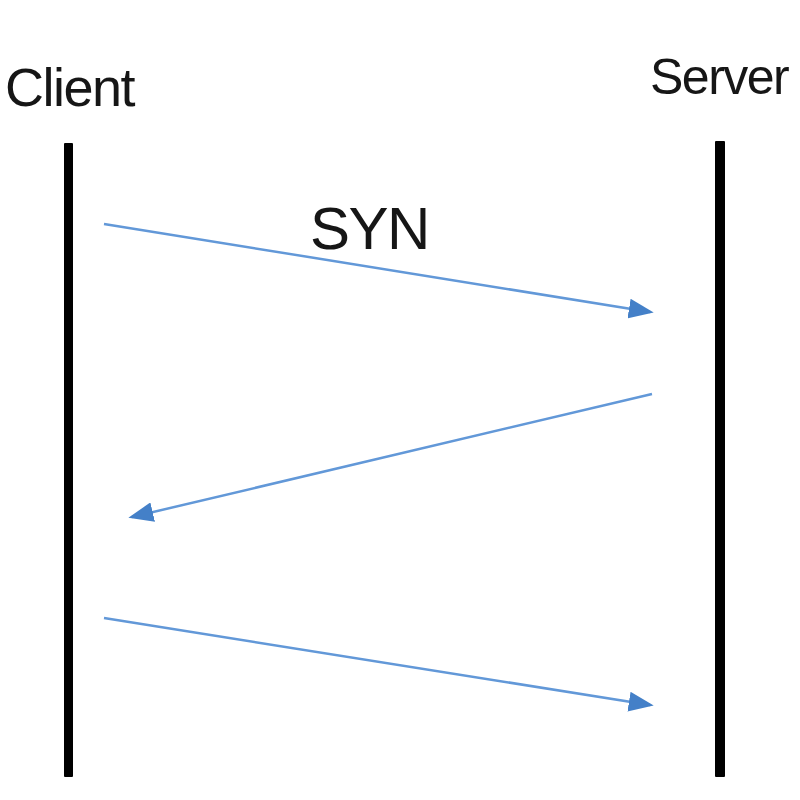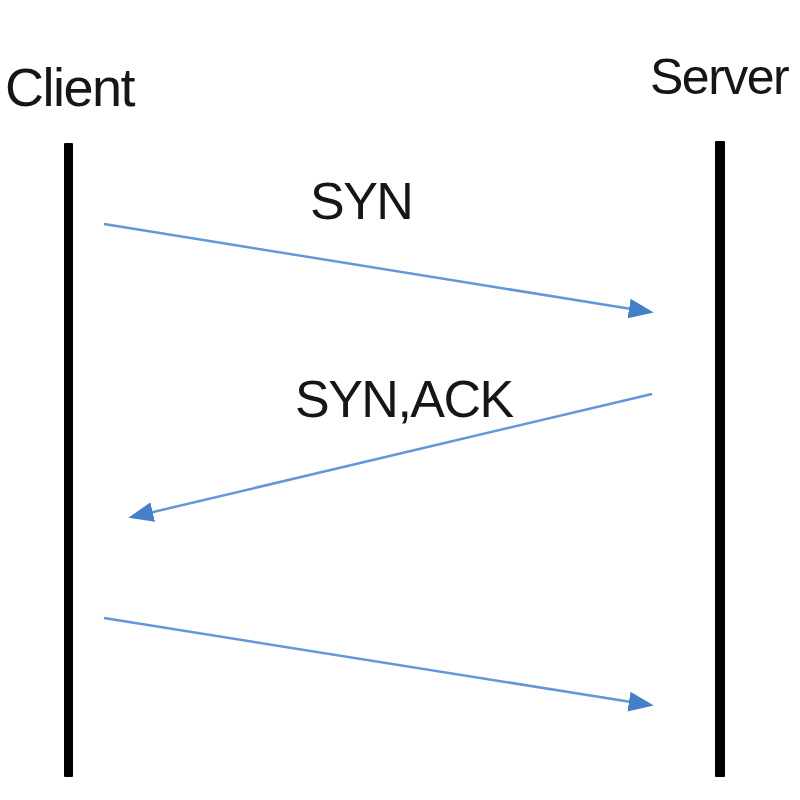--- a/index.html
+++ b/index.html
@@ -33,24 +33,25 @@
   .lifeline{
     position:absolute;
     background:var(--lifeline);
     border-radius:1px;
   }
   .lifeline.client{left:64px;top:143px;width:9px;height:634px;}
   .lifeline.server{left:715px;top:141px;width:10px;height:636px;}
   .msg-label{
     position:absolute;
     color:var(--text);
-    font-size:52px;
+    font-size:60px;
     letter-spacing:-1.5px;
     line-height:1;
     white-space:nowrap;
+    margin-top:24px;
   }
   .msg-label.m0{left:310px;top:175px;}
   .msg-label.m1{left:295px;top:373px;}
   .msg-label.m2{left:294px;top:585px;}
   svg.arrows{
     position:absolute;
     left:0;top:0;
     width:800px;height:800px;
   }
   svg.arrows line{
@@ -80,16 +81,15 @@
         <path class="head" d="M0,0 L10,4 L0,8 Z"></path>
       </marker>
     </defs>
     <line x1="104" y1="224" x2="650" y2="312" marker-end="url(#arrowhead)"></line>
     <line x1="652" y1="394" x2="132" y2="517" marker-end="url(#arrowhead)"></line>
     <line x1="104" y1="618" x2="650" y2="705" marker-end="url(#arrowhead)"></line>
   </svg>
 
   <div class="msg-label m0">SYN</div>
 
-  <div class="msg-label m1">SYN,ACK</div>
 
 
 </div>
 
 </body></html>

